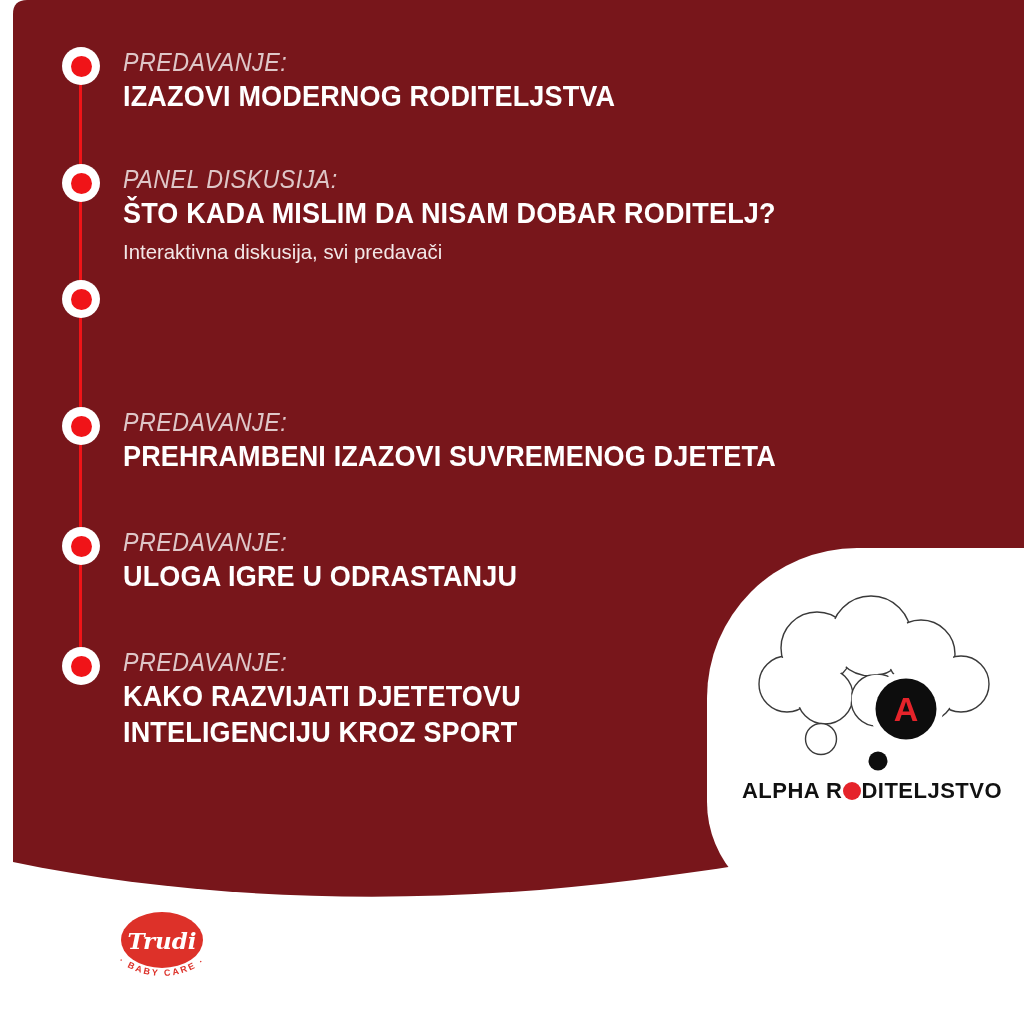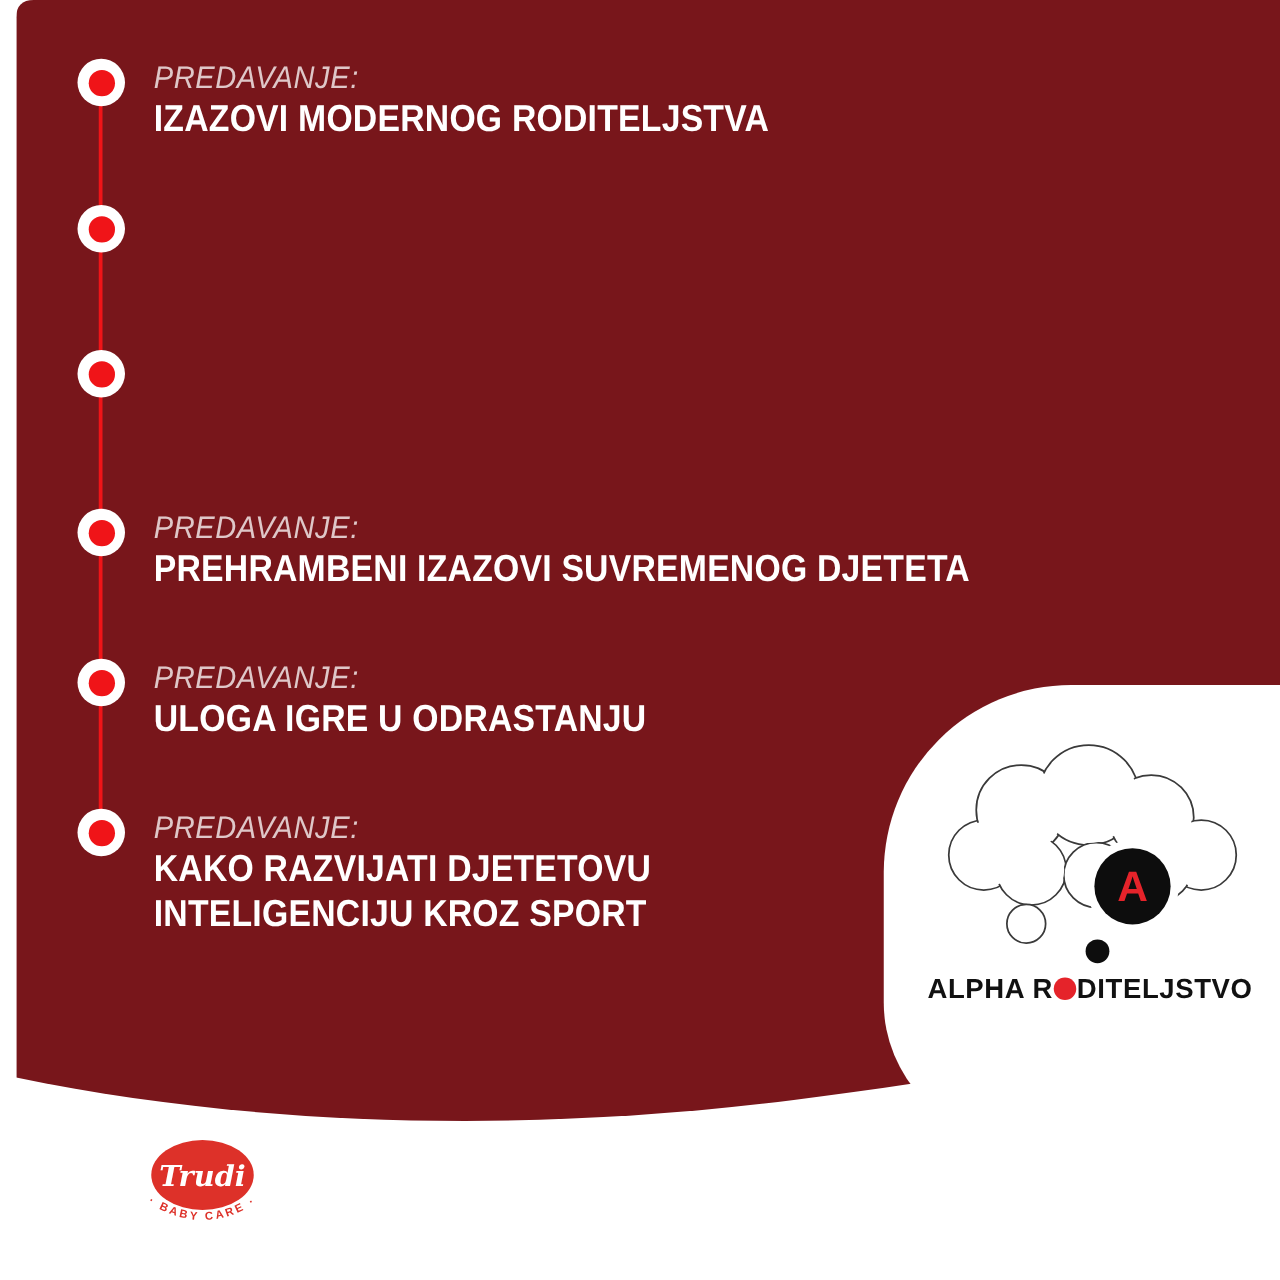--- a/index.html
+++ b/index.html
@@ -75,20 +75,25 @@
     </div>
   <div class="bullet" style="top:647px">
       <div class="bullet-dot" style="background-color: rgb(240, 20, 24);"></div>
     </div>
 
   <div class="item" style="top:46px">
     <div class="item-label">PREDAVANJE:</div>
     <div class="item-title">IZAZOVI MODERNOG RODITELJSTVA</div>
   </div>
 
+  <div class="item" style="top:163px">
+    <div class="item-label">PANEL DISKUSIJA:</div>
+    <div class="item-title">ŠTO KADA MISLIM DA NISAM DOBAR RODITELJ?</div>
+    <div class="item-desc">Interaktivna diskusija, svi predavači</div>
+  </div>
 
 
   <div class="item" style="top:406px">
     <div class="item-label">PREDAVANJE:</div>
     <div class="item-title">PREHRAMBENI IZAZOVI SUVREMENOG DJETETA</div>
   </div>
 
   <div class="item" style="top:526px">
     <div class="item-label">PREDAVANJE:</div>
     <div class="item-title">ULOGA IGRE U ODRASTANJU</div>

